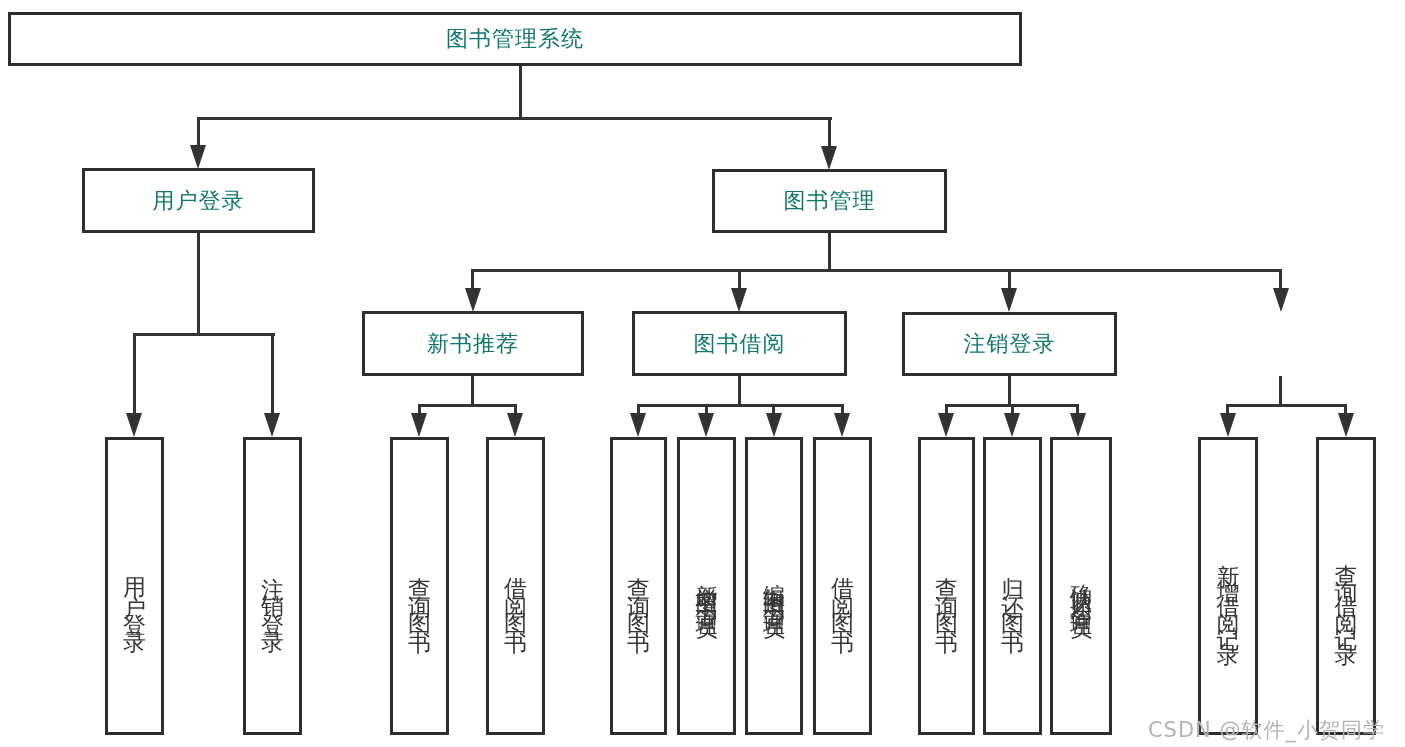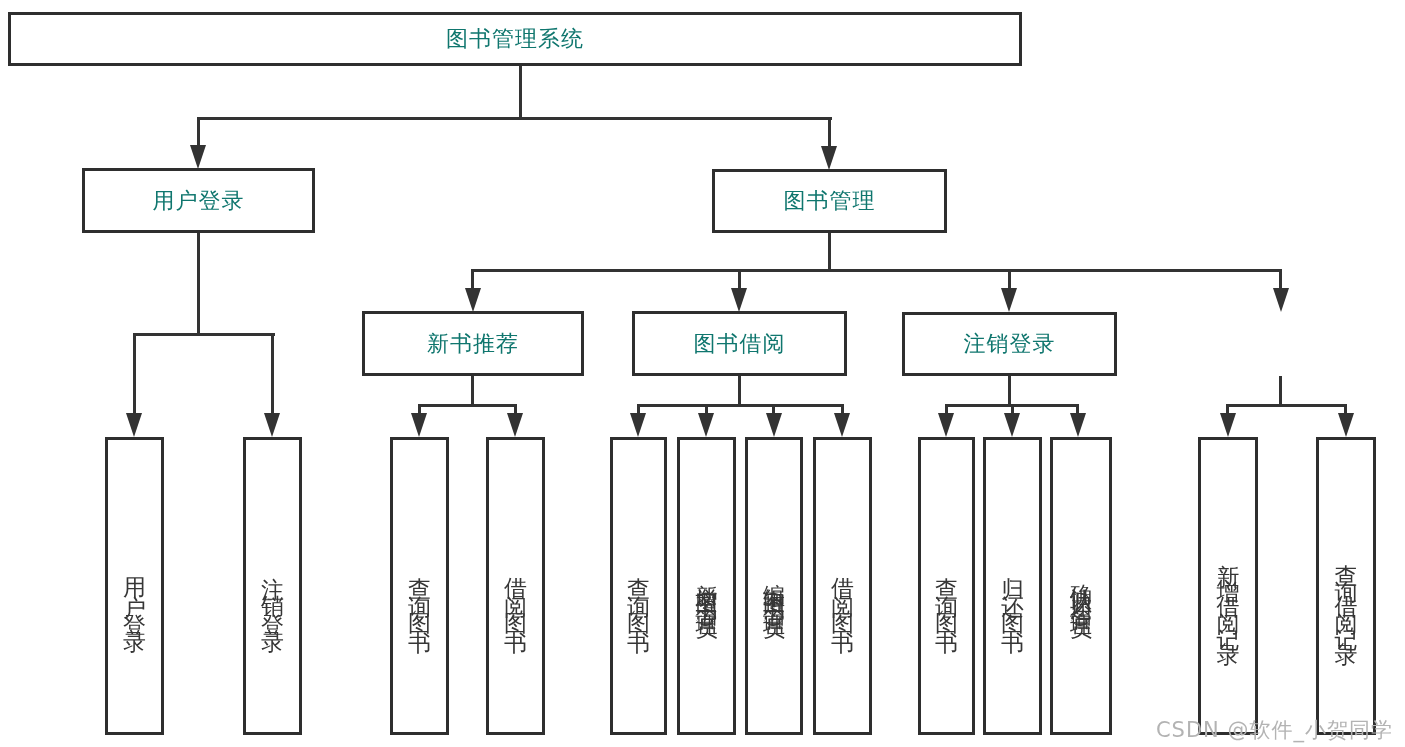--- a/index.html
+++ b/index.html
@@ -22,21 +22,21 @@
   .ls6 span { letter-spacing:16px; margin-bottom:-16px; }
   .ls9 span { letter-spacing:5px; font-size:22px; margin-bottom:-5px; }
   .vline { position:absolute; width:3px; background:#333333; z-index:1; }
   .hline { position:absolute; height:3px; background:#333333; z-index:1; }
   .arrow {
     position:absolute; width:0; height:0; z-index:1;
     border-left:8px solid transparent; border-right:8px solid transparent;
     border-top:24px solid #333333;
   }
   .watermark {
-    position:absolute; top:716px; right:12px; z-index:5;
+    position:absolute; top:716px; right:20px; z-index:5;
     font-size:21px; color:#b3b3b3; letter-spacing:1px; white-space:nowrap;margin-left:9px;
   }
 </style>
 </head>
 <body>
 
 <div class="canvas">
 
   <div class="box hbox" style="left:8px;top:12px;width:1014px;height:54px">
     <span>图书管理系统</span>

